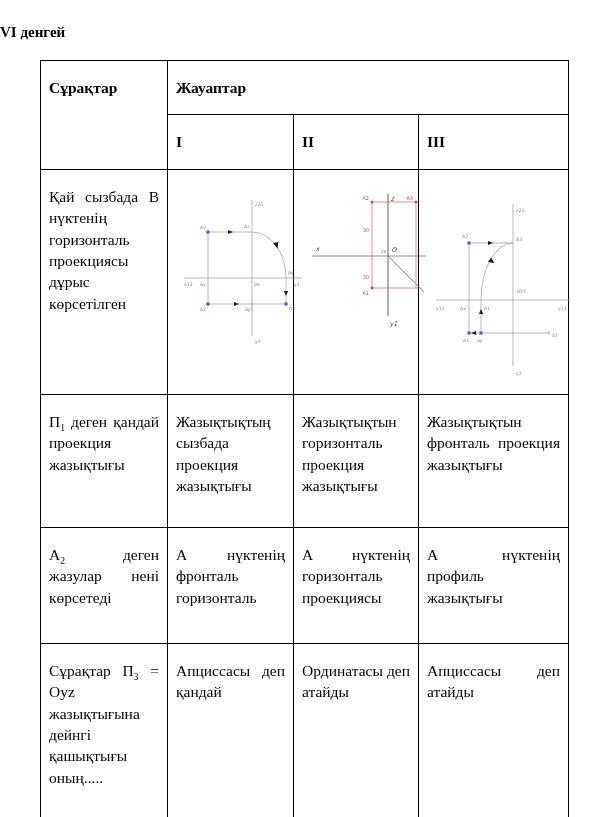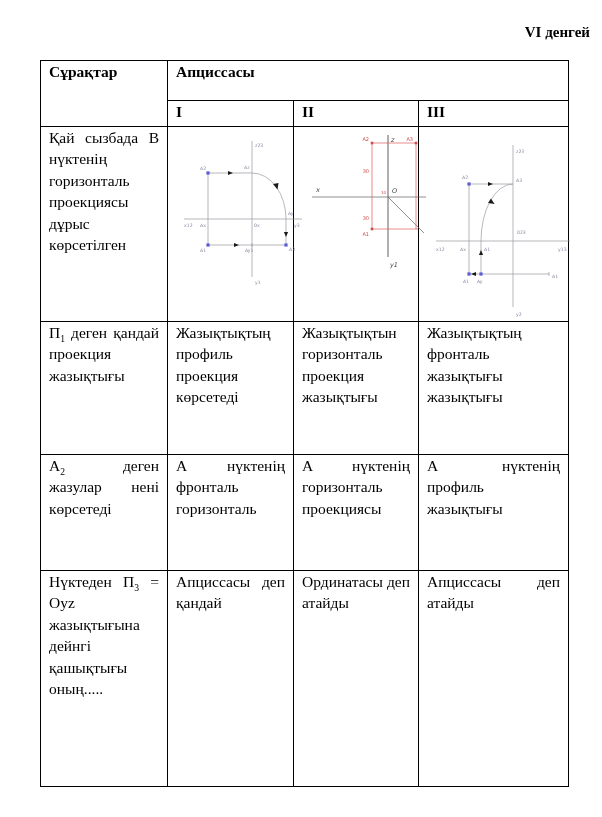--- a/index.html
+++ b/index.html
@@ -7,37 +7,37 @@
     position:relative;
     width:602px;height:817px;
     background:#ffffff;
     font-family:"Liberation Serif", serif;
     color:#000;
     overflow:hidden;
   }
   .doc-title{
     position:absolute;
     top:24px;left:0;width:590px;
-    text-align:right;
+    text-align:left;
     font-weight:bold;
     font-size:15px;
   }
   table.quiz{
     position:absolute;
     left:40px;top:60px;
     border-collapse:collapse;
     table-layout:fixed;
     width:528px;
   }
   table.quiz td{
     border:1px solid #000;
     vertical-align:top;
     font-size:15.5px;
     line-height:1.38;
-    padding:0 8px;
+    padding:16px 8px;
     text-align:justify;
   }
   td.hdr{
     text-align:center;
     vertical-align:middle;
     font-weight:bold;
     padding:2px 4px;
   }
   td.diagram-cell{padding:0;}
   sub{font-size:0.62em;line-height:0;}
@@ -57,21 +57,21 @@
     <colgroup>
       <col style="width:127px">
         <col style="width:126px">
         <col style="width:125px">
         <col style="width:150px">
     </colgroup>
 
     <tbody>
         <tr style="height:40px">
       <td class="hdr" rowspan="2">Сұрақтар</td>
-      <td class="hdr" colspan="3">Апциссасы</td>
+      <td class="hdr" colspan="3">Жауаптар</td>
     </tr>
     <tr style="height:26px">
       <td class="hdr">I</td>
       <td class="hdr">II</td>
       <td class="hdr">III</td>
     </tr>
 
     <tr style="height:195px">
       <td>Қай сызбада В нүктенің горизонталь проекциясы дұрыс көрсетілген</td>
 
@@ -191,33 +191,33 @@
             <text x="29" y="142">A1</text>
             <text x="43" y="142">Ay</text>
             <text x="118" y="137">A1</text>
           </g>
         </svg>
       </td>
     </tr>
 
     <tr style="height:133px">
       <td><span>П</span><sub>1</sub><span> деген қандай проекция жазықтығы</span></td>
-      <td>Жазықтықтың профиль проекция көрсетеді</td>
+      <td>Жазықтықтың сызбада проекция жазықтығы</td>
       <td>Жазықтықтын горизонталь проекция жазықтығы</td>
-      <td>Жазықтықтың фронталь жазықтығы жазықтығы</td>
+      <td>Жазықтықтын фронталь проекция жазықтығы</td>
     </tr>
 
     <tr style="height:116px">
       <td><span>А</span><sub>2</sub><span> деген жазулар нені көрсетеді</span></td>
       <td>А нүктенің фронталь горизонталь</td>
       <td>А нүктенің горизонталь проекциясы</td>
       <td>А нүктенің профиль жазықтығы</td>
     </tr>
 
     <tr style="height:216px">
-      <td><span>Нүктеден П</span><sub>3</sub><span> = Oyz жазықтығына дейнгі қашықтығы оның.....</span></td>
+      <td><span>Сұрақтар П</span><sub>3</sub><span> = Oyz жазықтығына дейнгі қашықтығы оның.....</span></td>
       <td>Апциссасы деп қандай</td>
       <td>Ординатасы деп атайды</td>
       <td>Апциссасы деп атайды</td>
     </tr>
   </tbody>
     </table>
 </div>
 
 </body></html>

